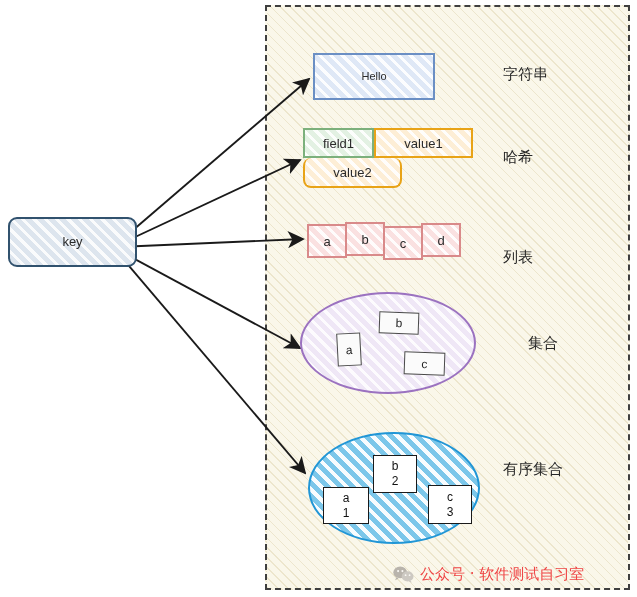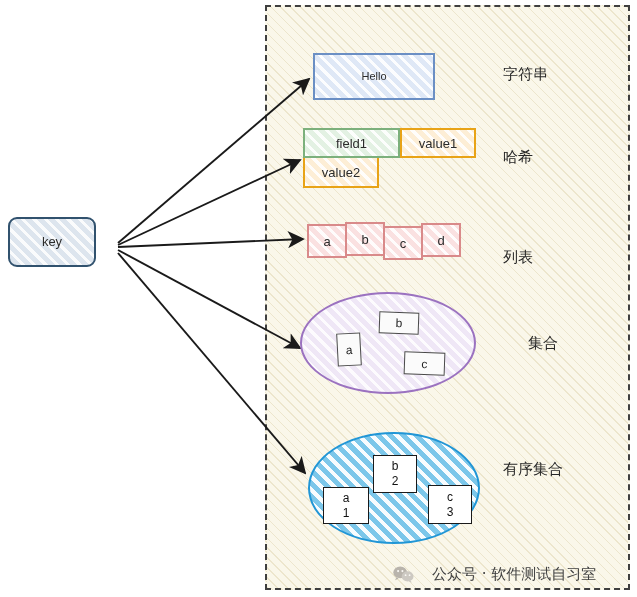--- a/index.html
+++ b/index.html
@@ -29,21 +29,21 @@
   
   .box{
     box-sizing:border-box;
     display:flex;align-items:center;justify-content:center;
     font-size:13px;color:#2b2b2b;
     text-align:center;line-height:1.15;
   }
 
   
   #keybox{
-    left:8px;top:217px;width:88px;height:50px;
+    left:8px;top:217px;width:129px;height:50px;
     border:2px solid #31526e;border-radius:9px;
     background-color:#dde5ee;
     background-image:repeating-linear-gradient(45deg,
         rgba(255,255,255,.85) 0px,
         rgba(255,255,255,.85) 3px,
         rgba(190,206,226,0) 3px,
         rgba(190,206,226,0) 8px);
     font-size:13px;
   }
 
@@ -58,45 +58,45 @@
         rgba(197,214,240,0) 3px,
         rgba(197,214,240,0) 8px);
     font-size:11px;
   }
 
   
   #hash{left:303px;top:128px;}
   .hash-row{display:flex;}
   .hcell{
     box-sizing:border-box;
-    width:97px;height:30px;
+    width:71px;height:30px;
     display:flex;align-items:center;justify-content:center;
     font-size:13px;color:#2b2b2b;
   }
   .hfield{
     border:2px solid #7cb07c;
     background-color:#e3f1e3;
     background-image:repeating-linear-gradient(45deg,
         rgba(255,255,255,.9) 0px,
         rgba(255,255,255,.9) 3px,
         rgba(200,228,200,0) 3px,
         rgba(200,228,200,0) 8px);
   }
   .hvalue{
-    width:76px;
+    width:99px;
     border:2px solid #e8a317;
     background-color:#fdeed6;
     background-image:repeating-linear-gradient(45deg,
         rgba(255,255,255,.9) 0px,
         rgba(255,255,255,.9) 3px,
         rgba(250,222,178,0) 3px,
         rgba(250,222,178,0) 8px);
   }
   .hash-row:nth-child(2) .hfield{border-top:none;}
-  .hash-row:nth-child(2) .hvalue{border-top:none;}
+  .hash-row:nth-child(2) .hvalue{border-top:none;border-radius:8px;}
 
   
   #list{left:307px;top:224px;display:flex;}
   .lcell{
     box-sizing:border-box;
     width:40px;height:34px;
     border:2px solid #d98a8a;
     background-color:#fae1e1;
     background-image:repeating-linear-gradient(45deg,
         rgba(255,255,255,.9) 0px,
@@ -165,22 +165,22 @@
   }
   #lab-string{left:503px;top:65px;}
   #lab-hash{left:503px;top:148px;}
   #lab-list{left:503px;top:248px;}
   #lab-set{left:528px;top:334px;}
   #lab-zset{left:503px;top:460px;}
 
   
   #watermark{
     left:393px;top:565px;
-    display:flex;align-items:center;gap:18px;
-    color:#404040;font-size:15px;
+    display:flex;align-items:center;gap:6px;
+    color:#ef4444;font-size:15px;
     font-family:"DejaVu Sans","Liberation Sans",sans-serif;
     white-space:nowrap;
   }
   #wechat-icon{display:block;}
 
   svg.overlay{position:absolute;left:0;top:0;width:637px;height:597px;pointer-events:none;}
 </style>
 </head>
 <body>
 

